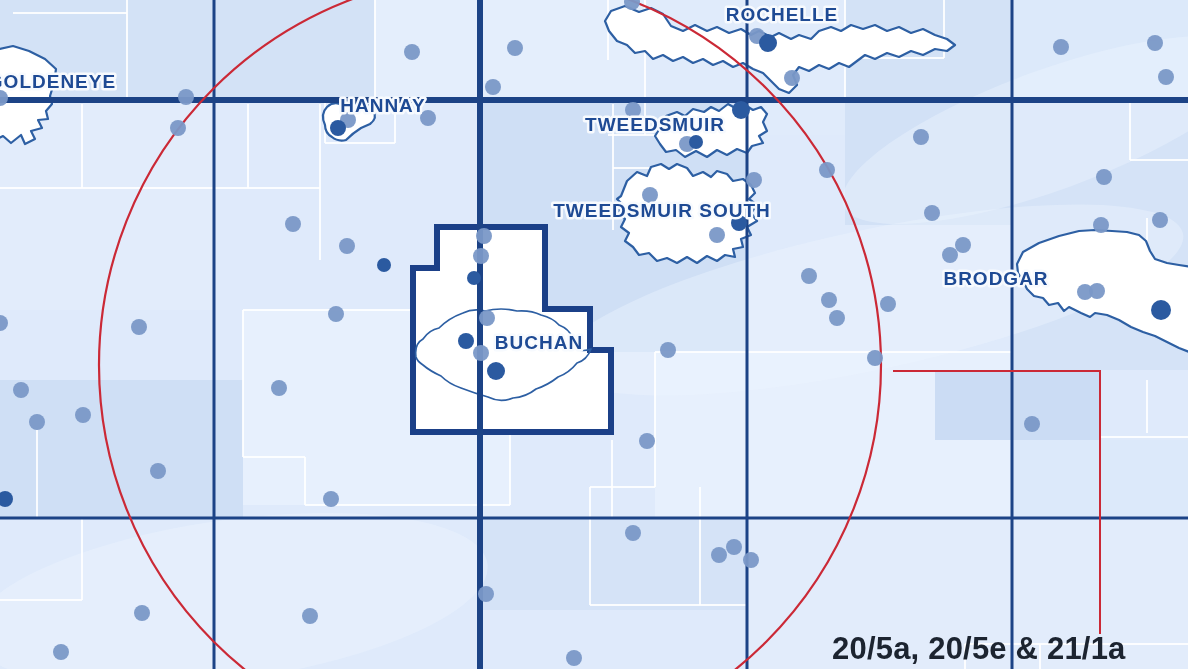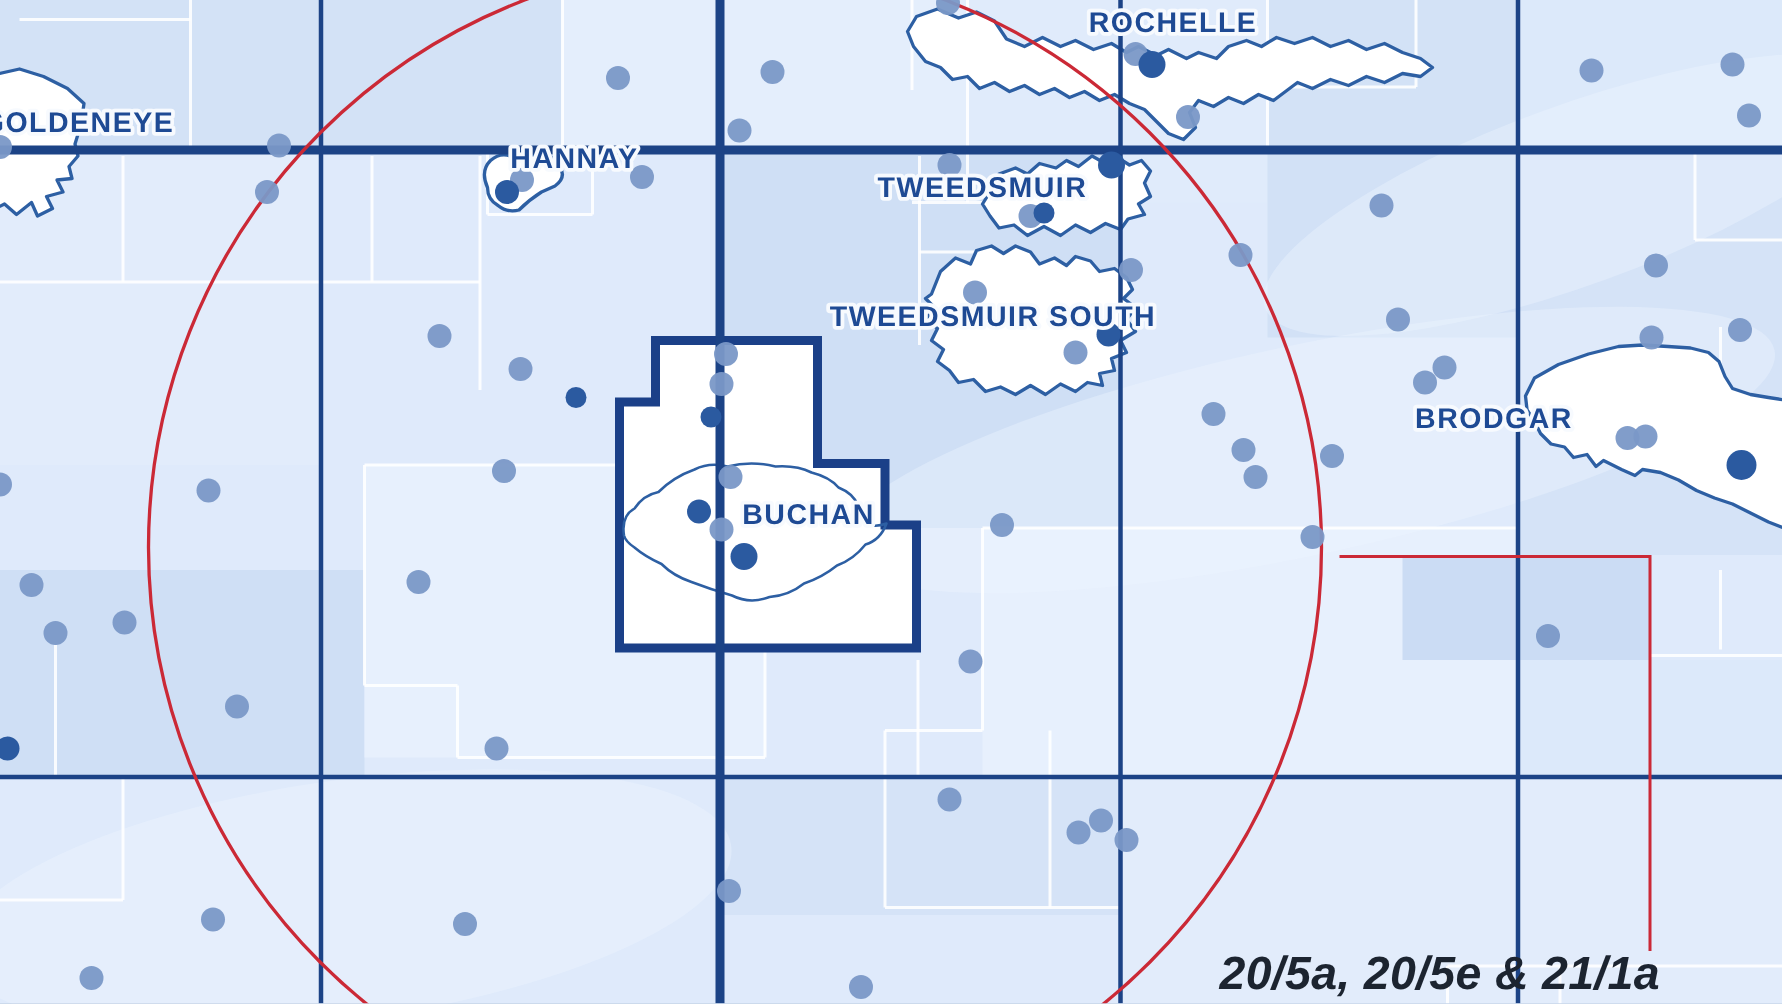--- a/index.html
+++ b/index.html
@@ -6,27 +6,26 @@
   .stage{
     position:relative;
     width:1188px;height:669px;
     overflow:hidden;
     font-family:"Liberation Sans",sans-serif;
     background:#dfeafb;
   }
   .stage svg{position:absolute;left:0;top:0;display:block;}
   .annotation{
     position:absolute;
-    left:813px;top:633px;
+    left:832px;top:633px;
     font-size:31px;
     font-weight:700;
     letter-spacing:0.2px;
     line-height:1;
     white-space:nowrap;
-    font-style:italic;
   }
 </style>
 </head>
 <body>
 
 <div class="stage">
   <svg id="map-svg" width="1188" height="669" viewBox="0 0 1188 669">
       <rect x="0" y="0" width="1188" height="669" fill="#dfeafb"></rect>
       <rect x="0" y="0" width="375" height="100" fill="#d3e2f6"></rect>
       <rect x="375" y="0" width="270" height="100" fill="#e4eefc"></rect>

